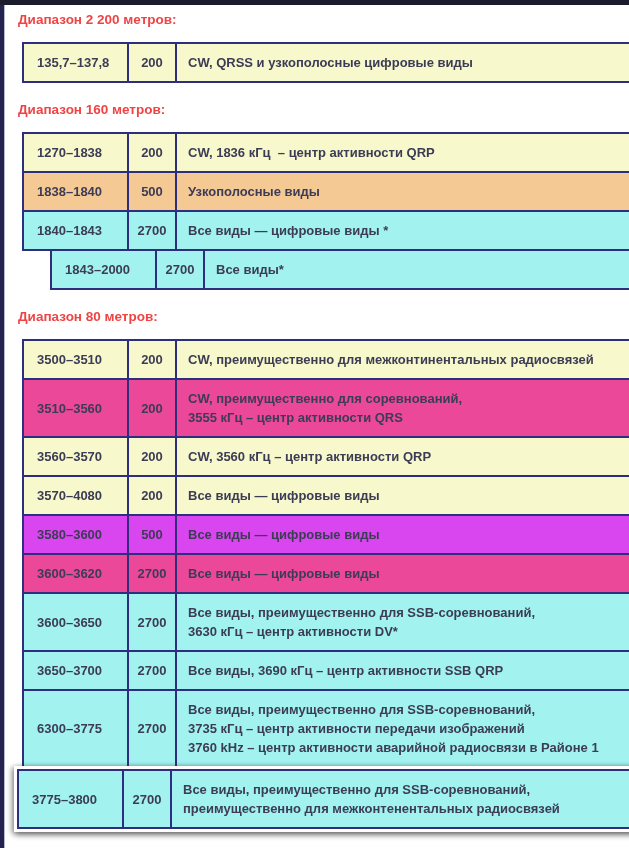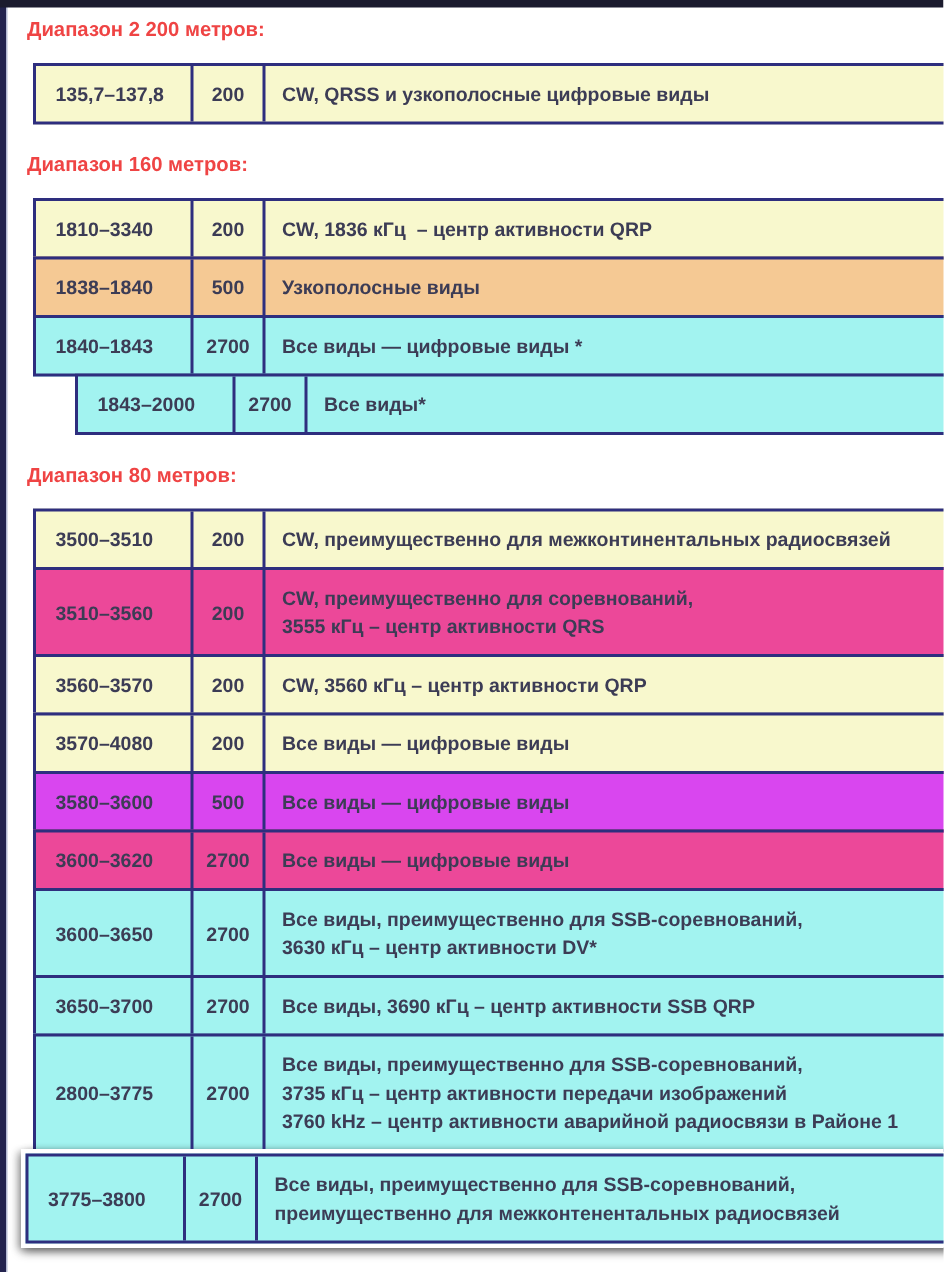--- a/index.html
+++ b/index.html
@@ -61,21 +61,21 @@
             <div class="desc-line">CW, QRSS и узкополосные цифровые виды</div>
           </div>
   </div>
       </div>
   </div>
 
   <div class="section">
     <div class="section-heading">Диапазон 160 метров:</div>
     <div class="band-table">
         <div class="t-row" style="background: rgb(248, 248, 205); border-color: rgb(46, 46, 126);">
-    <div class="cell c-freq">1810–3340</div>
+    <div class="cell c-freq">1270–1838</div>
     <div class="cell c-pow">200</div>
     <div class="cell c-desc">
             <div class="desc-line">CW, 1836 кГц  – центр активности QRP</div>
           </div>
   </div>
         <div class="t-row" style="background: rgb(245, 201, 148); border-color: rgb(46, 46, 126);">
     <div class="cell c-freq">1838–1840</div>
     <div class="cell c-pow">500</div>
     <div class="cell c-desc">
             <div class="desc-line">Узкополосные виды</div>
@@ -153,21 +153,21 @@
           </div>
   </div>
         <div class="t-row" style="background: rgb(162, 243, 240); border-color: rgb(46, 46, 126);">
     <div class="cell c-freq">3650–3700</div>
     <div class="cell c-pow">2700</div>
     <div class="cell c-desc">
             <div class="desc-line">Все виды, 3690 кГц – центр активности SSB QRP</div>
           </div>
   </div>
         <div class="t-row" style="background: rgb(162, 243, 240); border-color: rgb(46, 46, 126);">
-    <div class="cell c-freq">2800–3775</div>
+    <div class="cell c-freq">6300–3775</div>
     <div class="cell c-pow">2700</div>
     <div class="cell c-desc">
             <div class="desc-line">Все виды, преимущественно для SSB-соревнований,</div>
             <div class="desc-line">3735 кГц – центр активности передачи изображений</div>
             <div class="desc-line">3760 kHz – центр активности аварийной радиосвязи в Районе 1</div>
           </div>
   </div>
         <div class="hl-wrap" style="border-color: rgb(255, 255, 255);">
           <div class="t-row" style="background: rgb(162, 243, 240); border-color: rgb(46, 46, 126);">
     <div class="cell c-freq">3775–3800</div>

